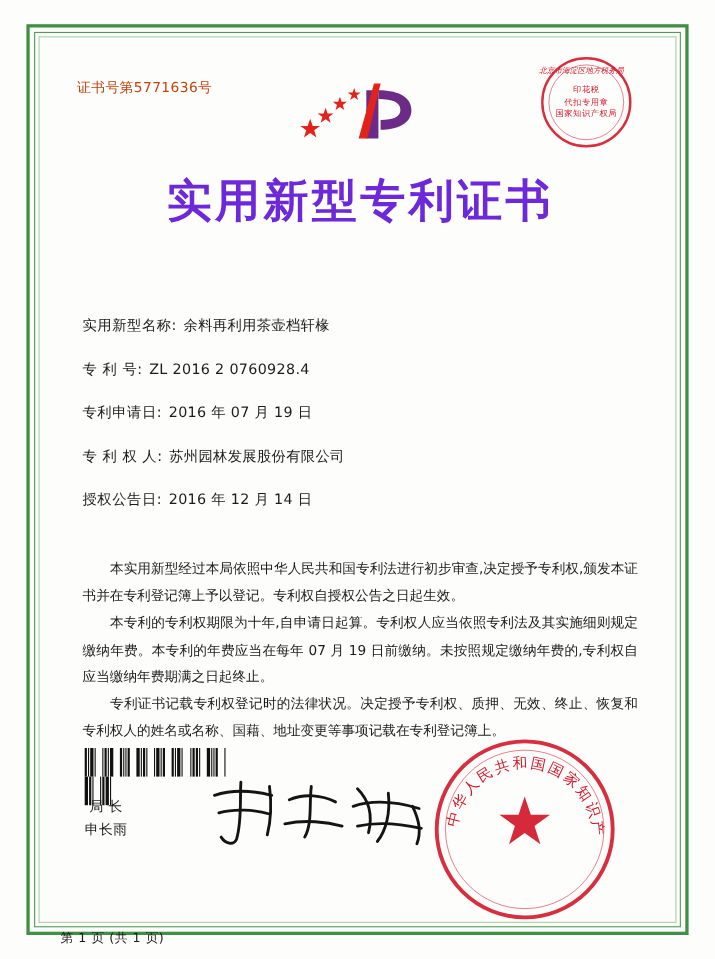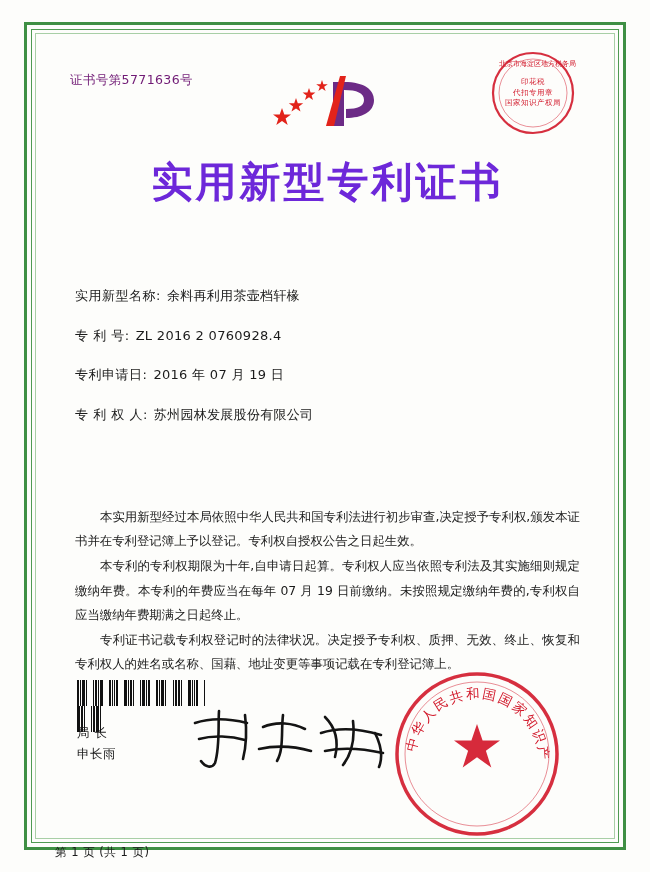--- a/index.html
+++ b/index.html
@@ -51,21 +51,21 @@
     width: 545px;
     height: 775px;
   }
 
   
   .cert-no {
     position: absolute;
     left: 15px; top: 22px;
     font-size: 12.5px;
     letter-spacing: 0.4px;
-    color: #701a75;
+    color: #c2410c;
     white-space: nowrap;
   }
 
   
   .logo {
     position: absolute;
     left: 215px; top: 18px;
     width: 120px; height: 70px;
   }
 
@@ -86,23 +86,24 @@
     color: #d2182a;
     font-size: 7.5px;
     line-height: 1.45;
     text-align: center;
     letter-spacing: 0.5px;
   }
   .stamp-top-arc {
     position: absolute;
     top: 9px;
     left: 0; width: 86px;
-    text-align: right;
+    text-align: left;
     font-size: 7px;
     color: #d2182a;
+    font-style: italic;
   }
 
   
   .doc-title {
     position: absolute;
     left: 0; top: 105px;
     width: 545px;
     text-align: center;
     font-family: "DejaVu Serif", "Liberation Serif", serif;
     font-weight: bold;
@@ -167,20 +168,21 @@
     vertical-align: top;
   }
 
   
   .sig-block {
     position: absolute;
     left: 22px; top: 672px;
     font-size: 12.5px;
     line-height: 1.7;
     letter-spacing: 0.5px;
+    text-align: center;
   }
   .sig-hand {
     position: absolute;
     left: 130px; top: 655px;
     width: 220px; height: 70px;
   }
 
   
   .stamp-main {
     position: absolute;
@@ -259,20 +261,24 @@
         <span class="field-label sp">专 利 号:</span>
         <span class="field-value">ZL 2016 2 0760928.4</span>
       </div>
       <div class="field-row">
         <span class="field-label">专利申请日:</span>
         <span class="field-value">2016 年 07 月 19 日</span>
       </div>
       <div class="field-row">
         <span class="field-label sp">专 利 权 人:</span>
         <span class="field-value">苏州园林发展股份有限公司</span>
+      </div>
+      <div class="field-row">
+        <span class="field-label">授权公告日:</span>
+        <span class="field-value">2016 年 12 月 14 日</span>
       </div>
     </div>
 
     <div class="body-text">
       <p>本实用新型经过本局依照中华人民共和国专利法进行初步审查,决定授予专利权,颁发本证书并在专利登记簿上予以登记。专利权自授权公告之日起生效。</p>
       <p>本专利的专利权期限为十年,自申请日起算。专利权人应当依照专利法及其实施细则规定缴纳年费。本专利的年费应当在每年 07 月 19 日前缴纳。未按照规定缴纳年费的,专利权自应当缴纳年费期满之日起终止。</p>
       <p>专利证书记载专利权登记时的法律状况。决定授予专利权、质押、无效、终止、恢复和专利权人的姓名或名称、国藉、地址变更等事项记载在专利登记簿上。</p>
     </div>
 
     <div class="barcode">

